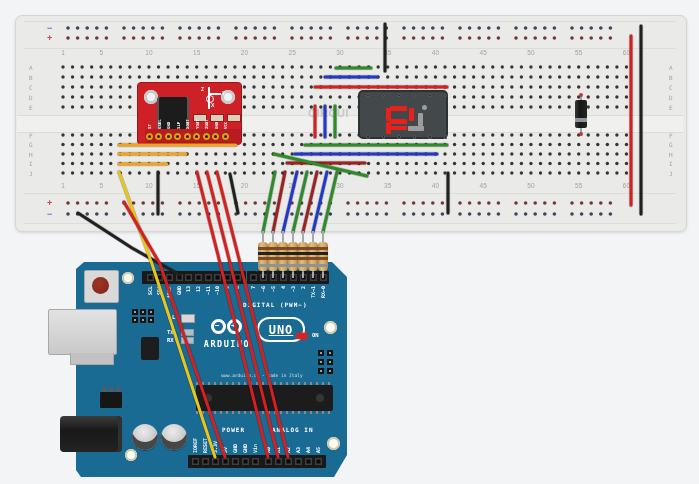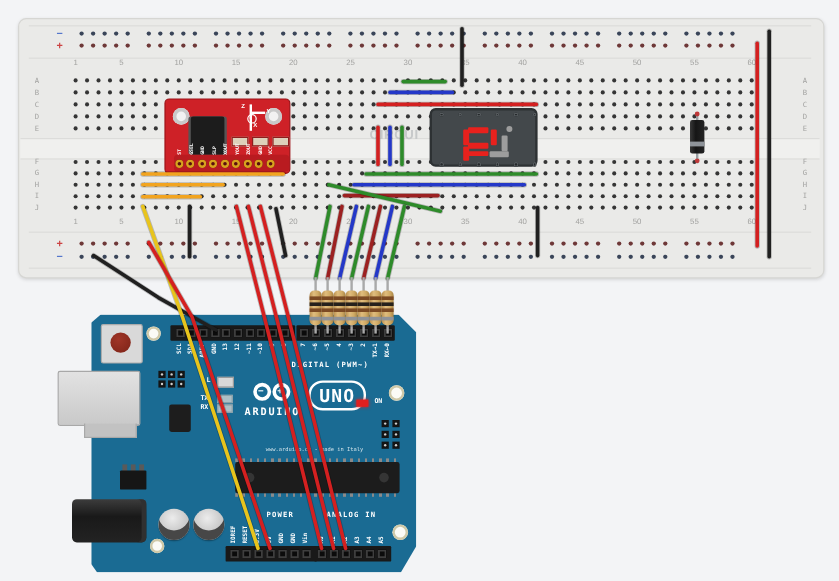--- a/index.html
+++ b/index.html
@@ -948,21 +948,21 @@
       <div style="position: absolute; left: 2px; top: 8px; width: 12px; height: 28px; background: linear-gradient(90deg, rgb(56, 56, 56), rgb(22, 22, 22) 40%, rgb(36, 36, 36)); border-radius: 2px;"></div>
       <div style="position: absolute; left: 2px; top: 26px; width: 12px; height: 4px; background: rgb(143, 148, 154);"></div>
     </div>
 
   <div id="arduino" class="abs">
     <div class="ard-lbl" style="left:167px;top:39px;font-size:6px;letter-spacing:1px;">DIGITAL (PWM~)</div>
     <div class="ard-lbl" style="left:146px;top:164px;font-size:6px;letter-spacing:1px;">POWER</div>
     <div class="ard-lbl" style="left:196px;top:164px;font-size:6px;letter-spacing:1px;">ANALOG IN</div>
     <div class="ard-lbl" style="left:122px;top:77px;width:58px;text-align:center;font-size:8.5px;letter-spacing:1.5px;">ARDUINO</div>
     <div class="abs" style="left:181px;top:55px;width:44px;height:21px;border:2px solid #fff;border-radius:12px;display:flex;align-items:center;justify-content:center;">
-      <span class="ard-lbl" style="position:static;font-size:15px;letter-spacing:1px;">UNO</span>
+      <span class="ard-lbl" style="position:static;font-size:12px;letter-spacing:1px;text-decoration:underline;">UNO</span>
     </div>
     <div class="ard-lbl" style="left:236px;top:70px;font-size:5.5px;">ON</div>
     <div class="ard-lbl" style="left:118px;top:111px;width:136px;text-align:center;font-size:4.5px;font-weight:400;color:#cfe2ea;">www.arduino.cc - made in Italy</div>
     <div class="ard-lbl" style="left:96px;top:52px;font-size:5.5px;">L</div>
     <div class="ard-lbl" style="left:91px;top:67px;font-size:5.5px;">TX</div>
     <div class="ard-lbl" style="left:91px;top:75px;font-size:5.5px;">RX</div>
   <div style="position: absolute; left: 66px; top: 9px; width: 104px; height: 13px; background: rgb(25, 25, 25); border-radius: 1px;"></div>
       <div style="position: absolute; left: 70.5px; top: 12px; width: 7px; height: 7px; background: rgb(11, 11, 11); box-shadow: rgb(62, 62, 62) 0px 0px 0px 1.5px inset;"></div>
       <div class="vpin" style="position: absolute; left: 69.5px; top: 24px; height: 27px; text-align: right;">SCL</div>
       <div style="position: absolute; left: 80.2px; top: 12px; width: 7px; height: 7px; background: rgb(11, 11, 11); box-shadow: rgb(62, 62, 62) 0px 0px 0px 1.5px inset;"></div>

